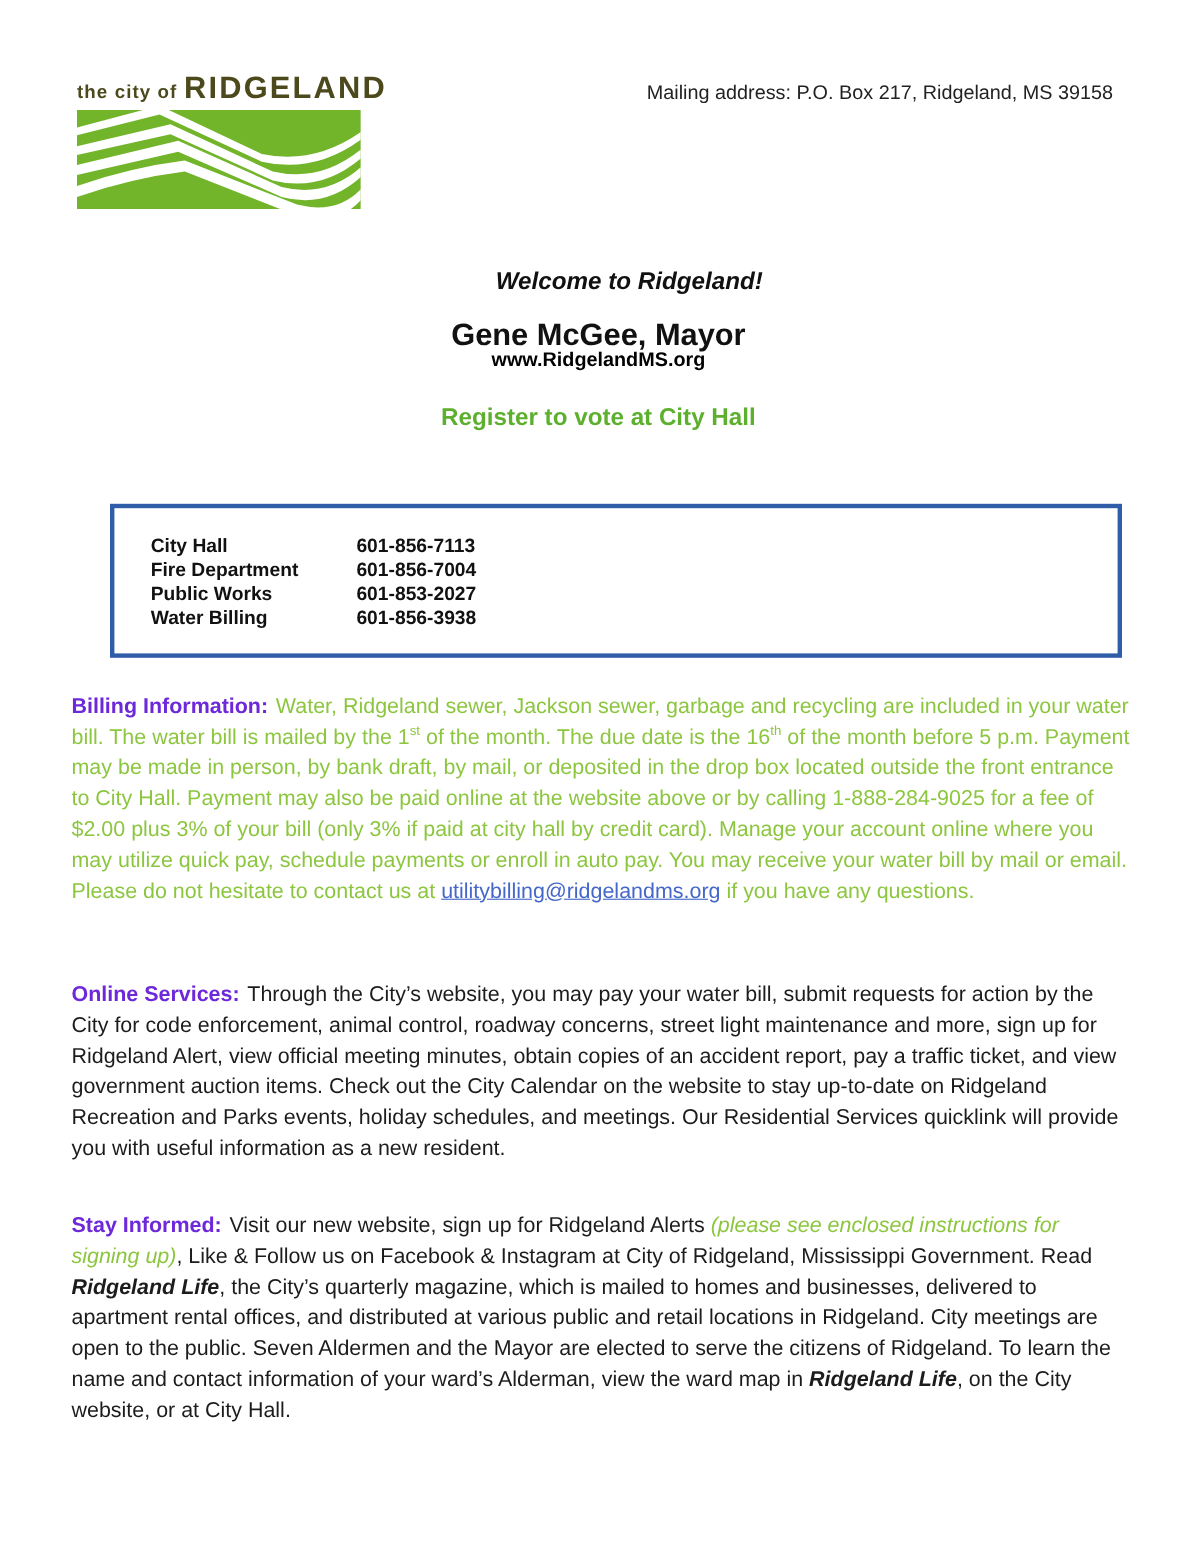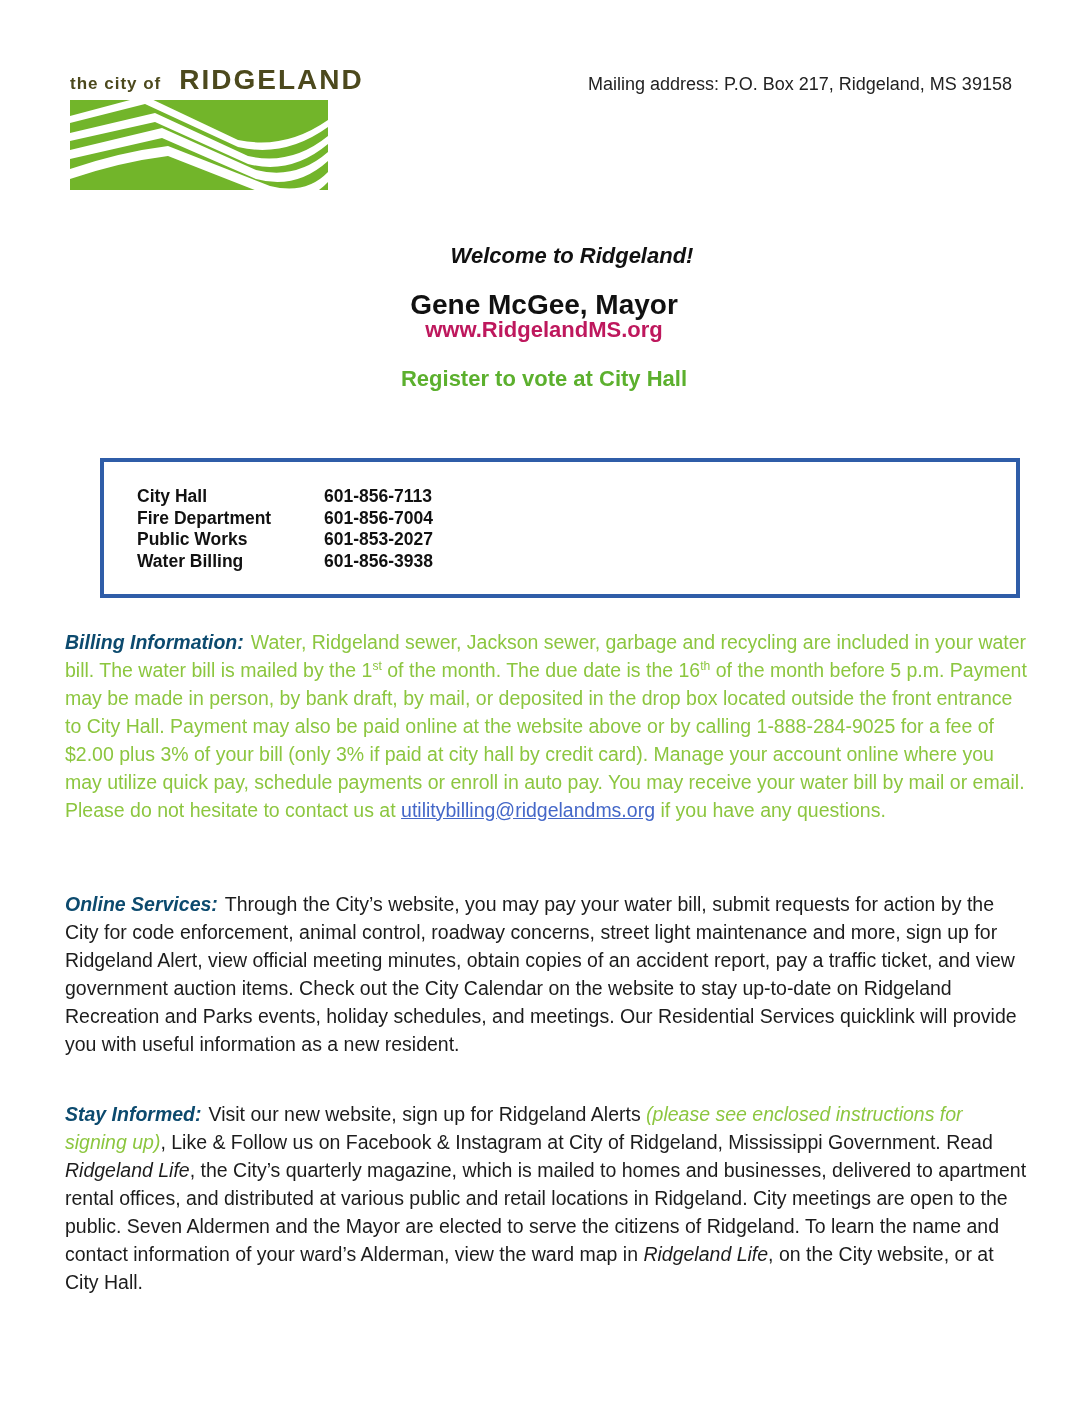--- a/index.html
+++ b/index.html
@@ -8,31 +8,31 @@
     width:1088px;height:1408px;
     background:#ffffff;
     font-family:"Liberation Sans", sans-serif;
     color:#1a1a1a;
     overflow:hidden;
   }
   
   .logo{position:absolute;left:70px;top:64px;width:260px;}
   .logo-textline{white-space:nowrap;color:#4c491d;margin-bottom:4px;}
   .logo-prefix{font-size:17px;font-weight:700;letter-spacing:1px;}
-  .logo-name{font-size:28px;font-weight:700;letter-spacing:2px;margin-left:18px;}
+  .logo-name{font-size:28px;font-weight:700;letter-spacing:2px;margin-left:6px;}
   .logo-waves{display:block;}
   .addresses{
     position:absolute;left:588px;top:72px;
     font-size:18px;line-height:25px;color:#222;
   }
   
   .centered{position:absolute;left:0;width:1088px;text-align:center;}
   .welcome{top:243px;font-size:22px;font-weight:700;font-style:italic;color:#111;padding-left:28px;}
   .mayor{top:289px;font-size:28px;font-weight:700;color:#111;}
-  .website{top:317px;font-size:22px;font-weight:700;color:#be185d;}
+  .website{top:317px;font-size:18px;font-weight:700;color:#000000;}
   .register{top:366px;font-size:22px;font-weight:700;color:#5cb02e;}
   
   .phone-box{
     position:absolute;left:100px;top:418px;
     width:912px;height:132px;
     border:4px solid #2f5da8;
     background:#ffffff;
     margin-top:40px;
   }
   .phone-col{position:absolute;top:24px;font-size:17.5px;font-weight:700;color:#111;}
@@ -43,24 +43,24 @@
   .phone-col.right .phone-name{width:255px;}
   
   .para{
     position:absolute;left:65px;width:962px;
     font-size:19.5px;line-height:28px;color:#1c1c1c;
     text-align:left;
   }
   .para-billing{top:608px;}
   .para-online{top:870px;}
   .para-stay{top:1080px;}
-  .plabel{font-weight:700;font-style:italic;color:#0c4a6e;margin-right:7px;}
+  .plabel{font-weight:700;color:#6d28d9;margin-right:7px;}
   .green{color:#8cc63f;text-align:right;}
   .green-italic{color:#8cc63f;font-style:italic;}
-  .italic{font-style:italic;}
+  .italic{font-style:italic;font-weight:bold;}
   .sup{vertical-align:super;font-size:0.62em;line-height:0;}
   .email-link{color:#4467c8;text-decoration:underline;cursor:pointer;}
 </style>
 </head>
 <body>
 
 <div class="page">
 
   <div class="logo">
     <div class="logo-textline"><span class="logo-prefix">the city of</span><span class="logo-name">RIDGELAND</span></div>

